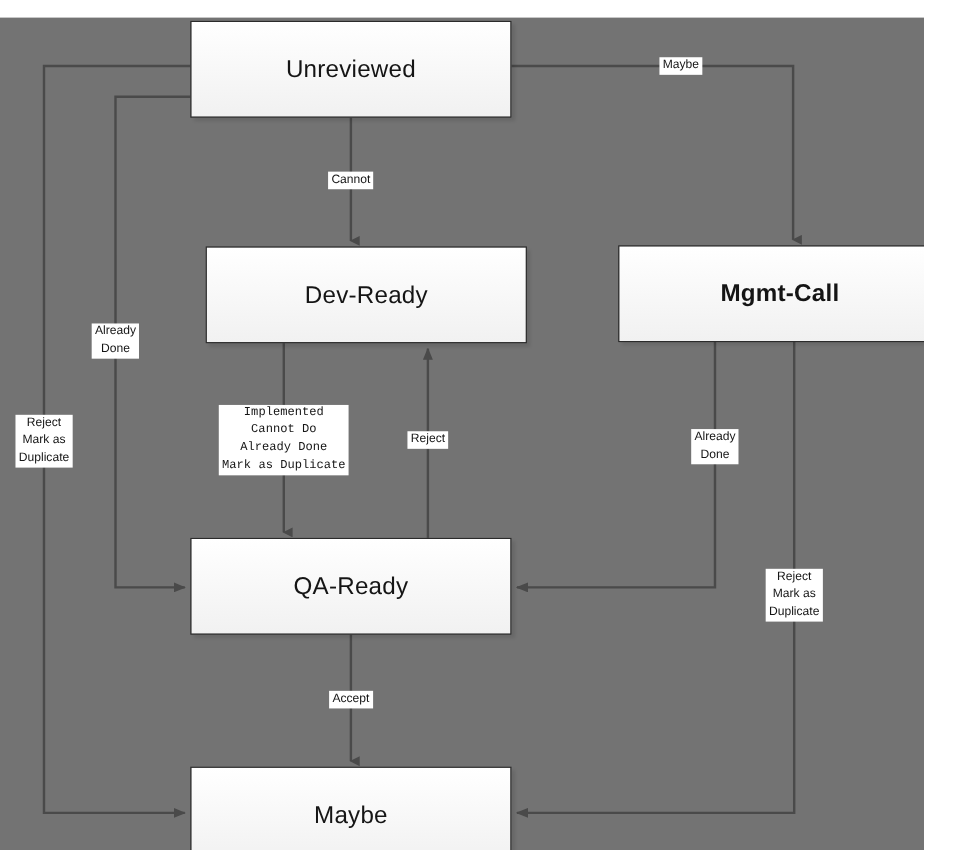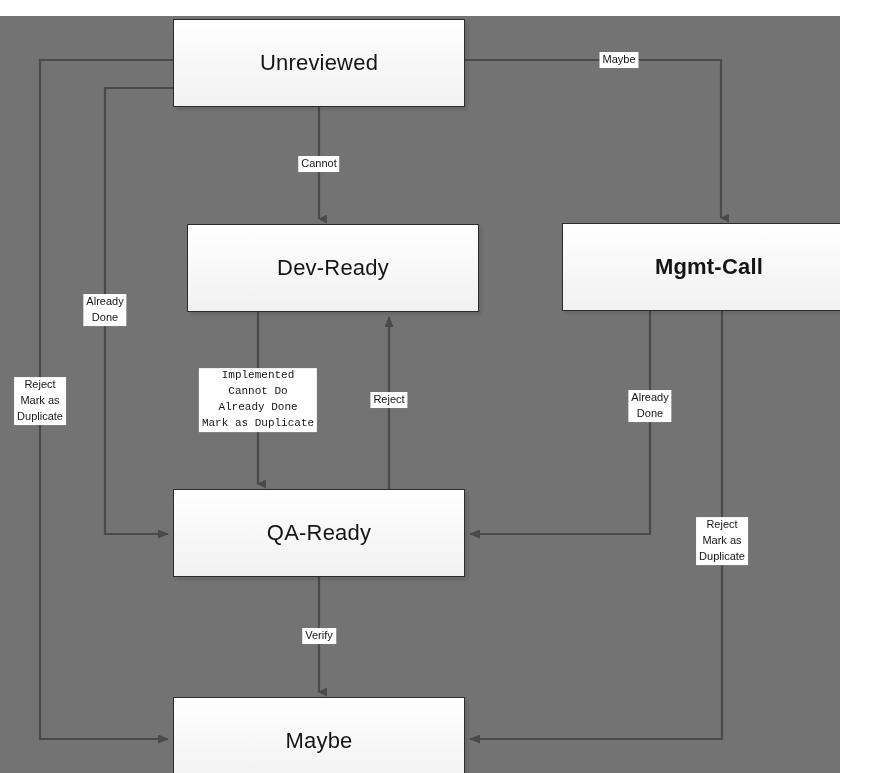--- a/index.html
+++ b/index.html
@@ -109,16 +109,16 @@
       <div class="edge-label" style="left: 105px; top: 294px; color: rgb(21, 21, 21);">Already
 Done</div>
       <div class="edge-label" style="left: 40px; top: 385px; color: rgb(21, 21, 21);">Reject
 Mark as
 Duplicate</div>
       <div class="edge-label" style="left: 650px; top: 390px; color: rgb(21, 21, 21);">Already
 Done</div>
       <div class="edge-label" style="left: 722px; top: 525px; color: rgb(21, 21, 21);">Reject
 Mark as
 Duplicate</div>
-      <div class="edge-label" style="left: 319px; top: 620px; color: rgb(21, 21, 21);">Verify</div>
+      <div class="edge-label" style="left: 319px; top: 620px; color: rgb(21, 21, 21);">Accept</div>
     </div>
 
 </div>
 
 </body></html>

